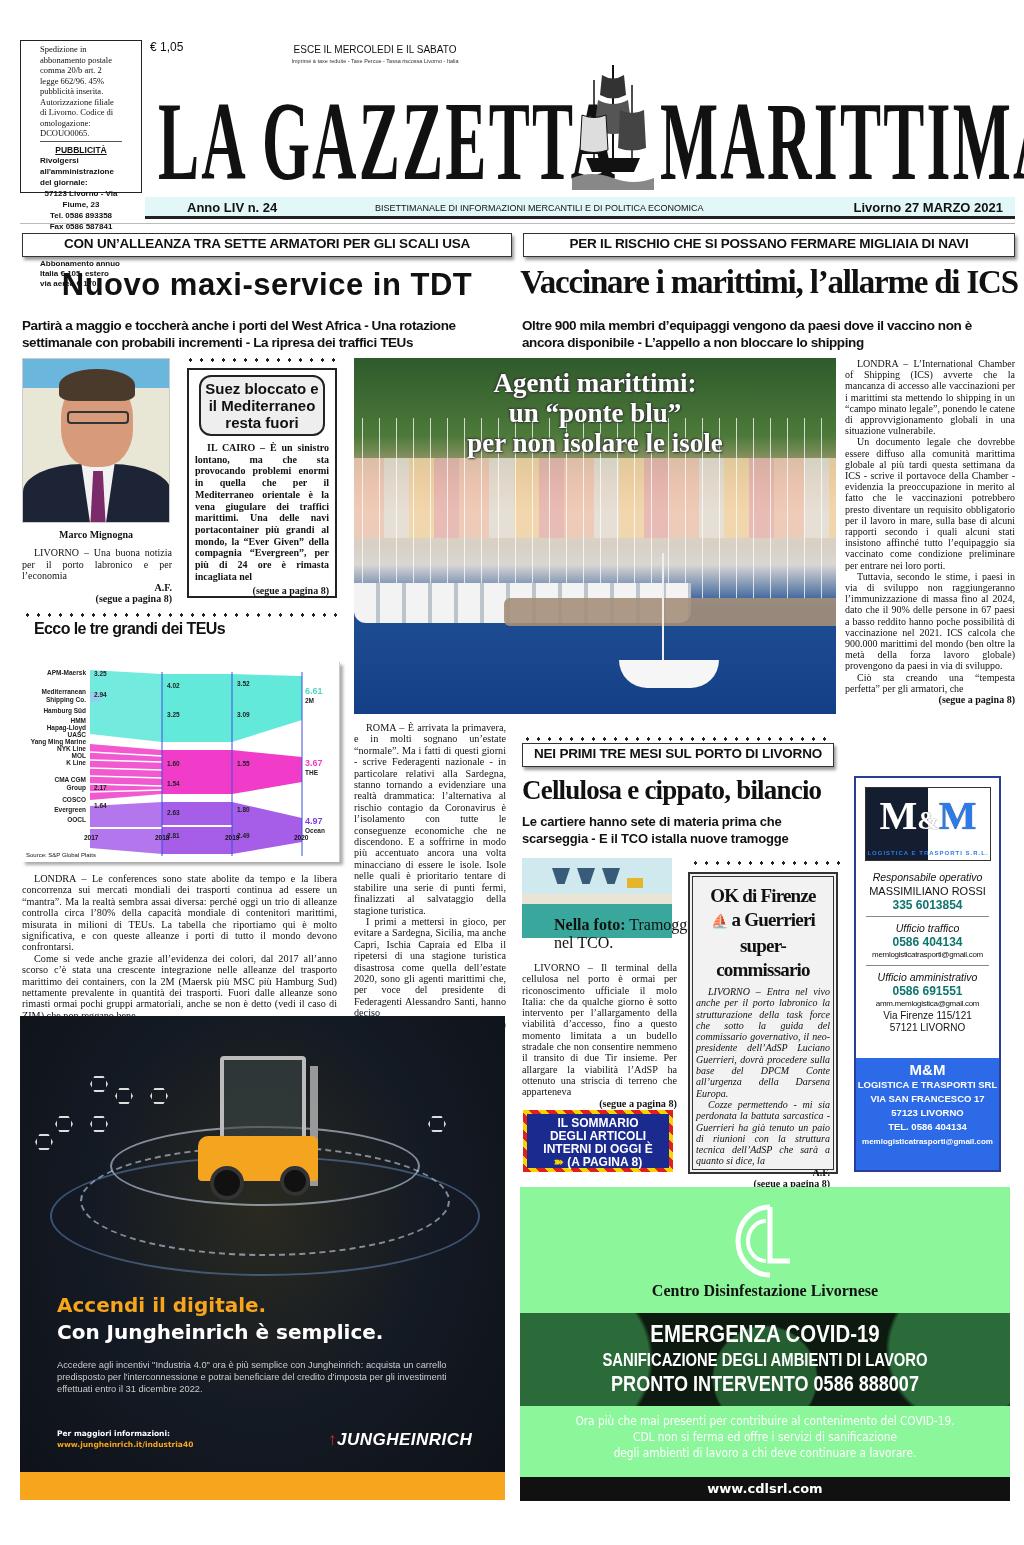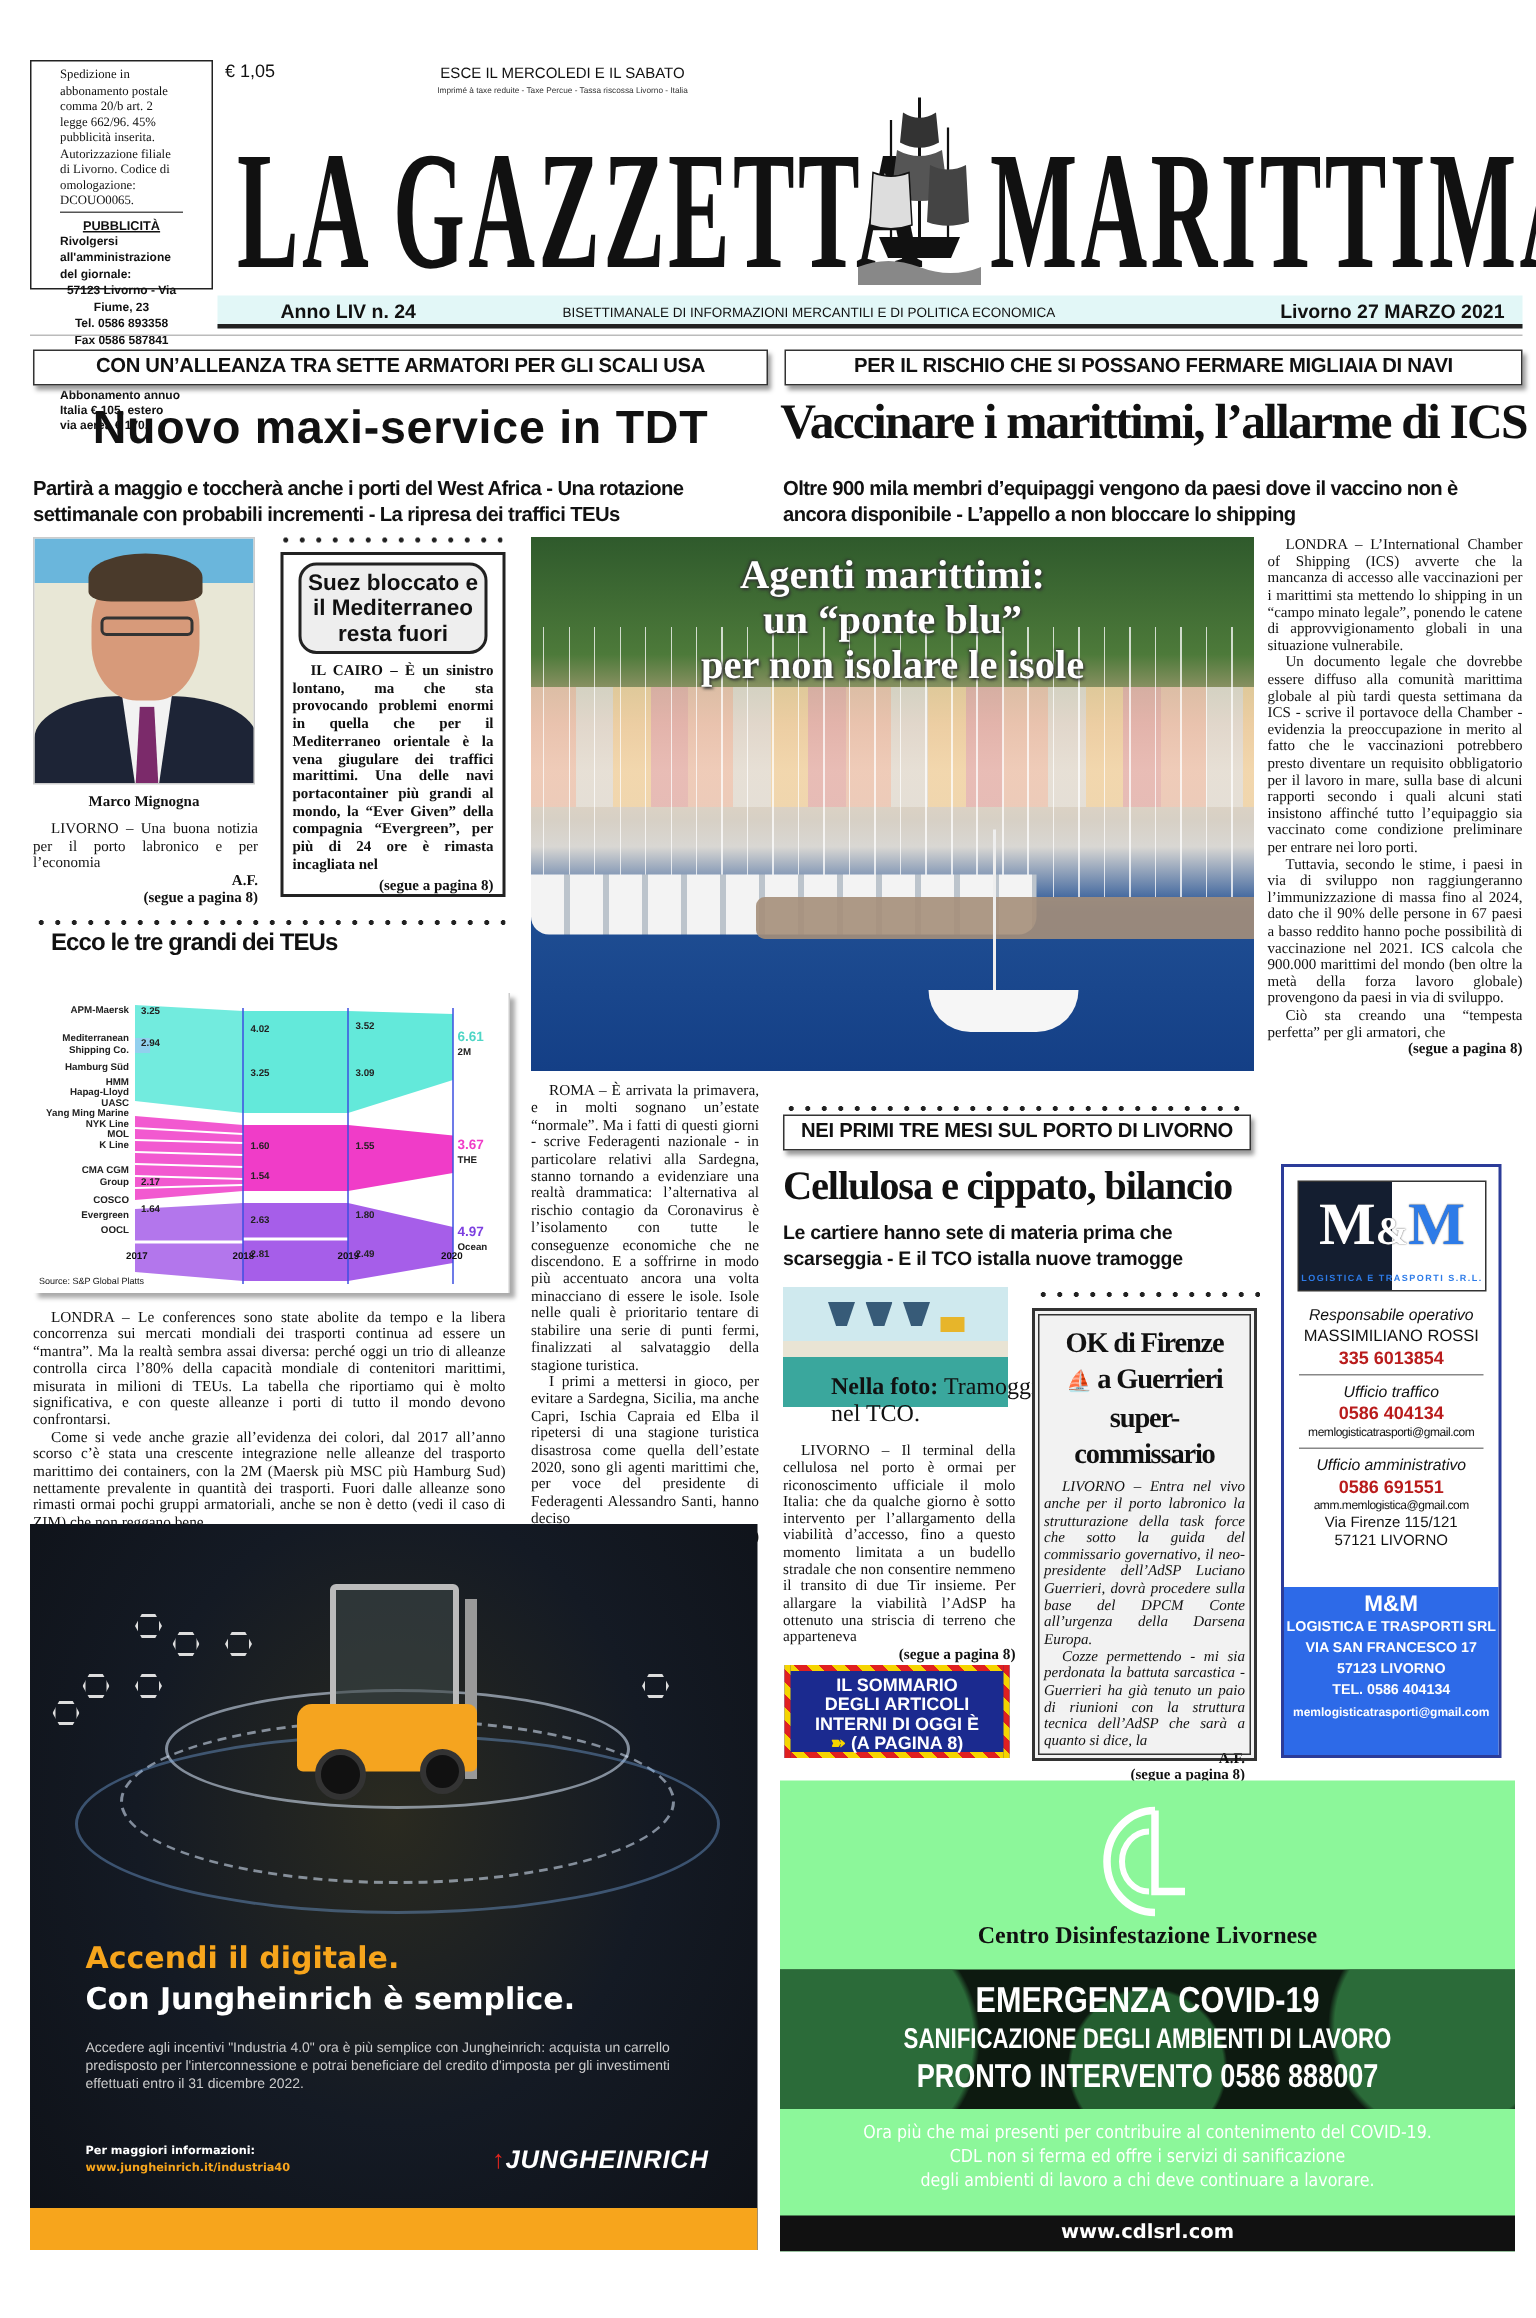--- a/index.html
+++ b/index.html
@@ -104,21 +104,21 @@
 
   
   #mm-ad { left: 854px; top: 776px; width: 147px; height: 396px; border: 2px solid #2c3c99; background: #fff; }
   #mm-logo { position: absolute; left: 9px; top: 9px; width: 126px; height: 74px; border: 1px solid #333; background: linear-gradient(90deg, #141e30 0 50%, #fff 50% 100%); overflow: hidden; }
   #mm-logo .letters { position: absolute; left: 0; top: 8px; width: 100%; text-align: center; font-family: "Liberation Serif", serif; font-weight: bold; font-size: 40px; line-height: 40px; color: #fff; text-shadow: 0 0 1px #333; }
   #mm-logo .letters .m2 { color: #2d7be8; }
   #mm-logo .tag { position: absolute; left: 0; bottom: 4px; width: 100%; text-align: center; font-family: "Liberation Sans", sans-serif; font-size: 6px; letter-spacing: 1px; color: #2d7be8; font-weight: bold; }
   #mm-info { position: absolute; left: 0; top: 92px; width: 100%; text-align: center; font-family: "Liberation Sans", sans-serif; }
   #mm-info .role { font-style: italic; font-size: 10.5px; line-height: 14px; }
   #mm-info .name { font-size: 11px; line-height: 14px; }
-  #mm-info .phone { color: #b91c1c; font-weight: bold; font-size: 12px; line-height: 14px; }
+  #mm-info .phone { color: #0f766e; font-weight: bold; font-size: 12px; line-height: 14px; }
   #mm-info .mail { font-size: 8px; line-height: 12px; letter-spacing: -0.3px; }
   #mm-info .addr { font-size: 10px; line-height: 12px; }
   #mm-info hr { border: none; border-top: 1px solid #888; margin: 4px 10px; }
   #mm-footer { position: absolute; left: 0; bottom: 0; width: 100%; height: 112px; background: #2d6ae8; color: #fff; text-align: center; font-family: "Liberation Sans", sans-serif; font-weight: bold; padding-top: 4px; }
   #mm-footer .brand { font-size: 15px; line-height: 16px; }
   #mm-footer .line { font-size: 9.5px; line-height: 14px; }
   #mm-footer .mail { font-size: 8px; line-height: 16px; }
 
   
   #jung-ad { left: 20px; top: 1016px; width: 485px; height: 484px; background: radial-gradient(ellipse at 50% 40%, #2a2a20 0%, #141a24 50%, #0e1117 100%); overflow: hidden; }

